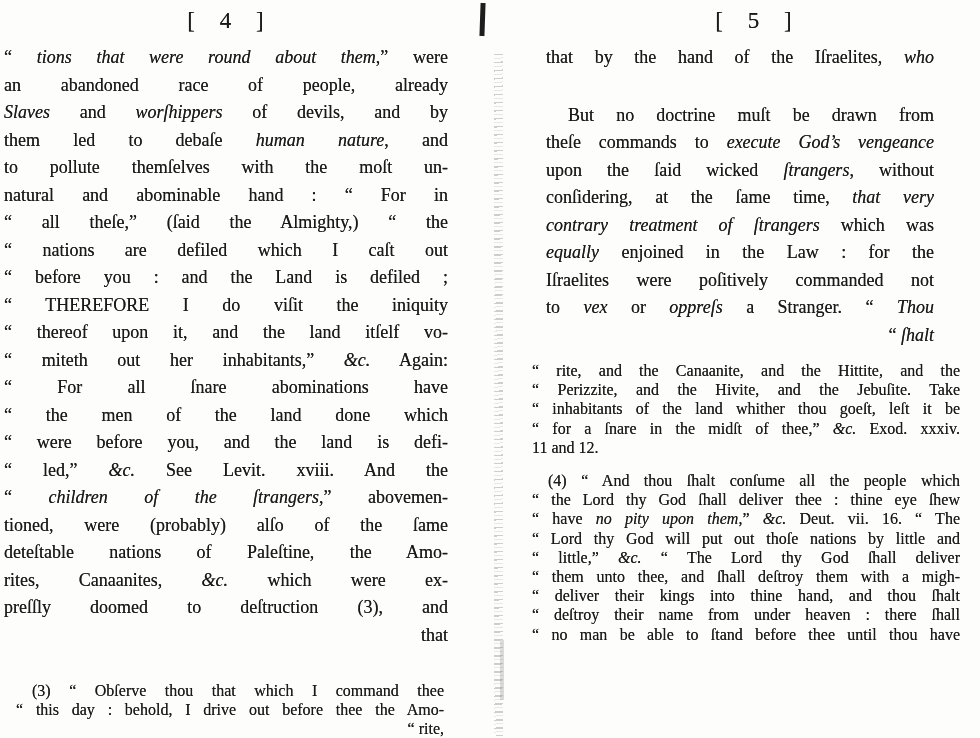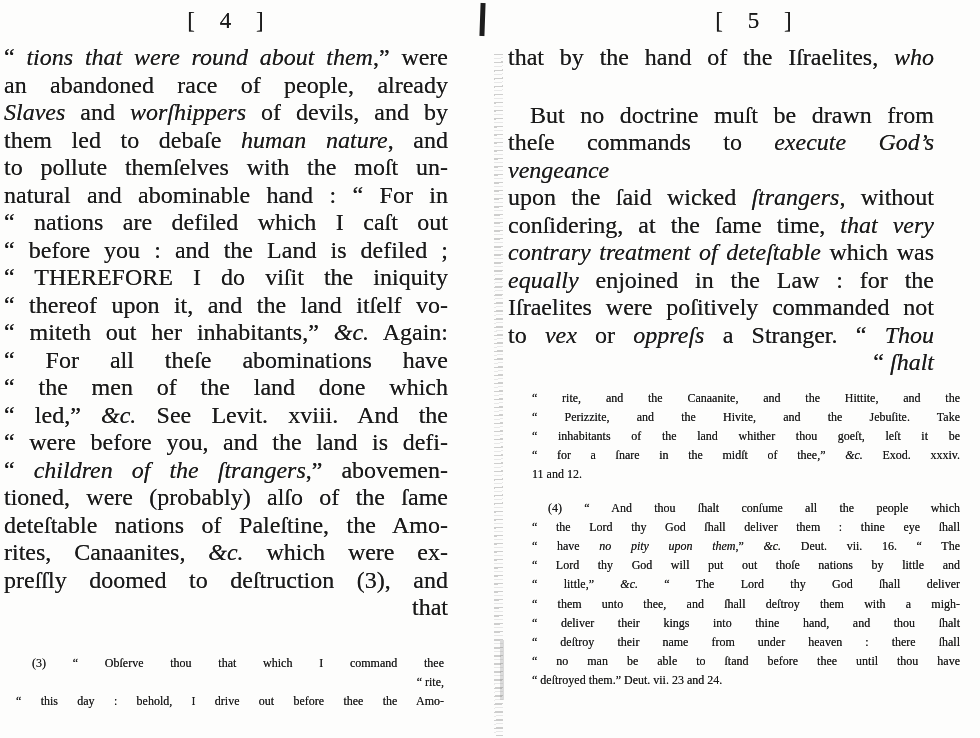--- a/index.html
+++ b/index.html
@@ -11,30 +11,30 @@
   }
   .page{position:absolute;top:0;height:738px;}
   #pageL{left:4px;width:444px;}
   #pageR{left:508px;width:452px;}
   .pghead{
     text-align:center;font-size:23px;line-height:30px;margin-top:6px;height:30px;
     word-spacing:17px;letter-spacing:1px;
   }
   #pageR .pghead{margin-left:40px;}
   .bodyblock{margin-top:8px;}
-  #pageR .bodyblock{margin-right:26px;}
+  #pageR .bodyblock{margin-left:38px;margin-right:26px;}
   .footblock{margin-top:32px;margin-left:12px;margin-right:4px;}
   #pageR .footblock{margin-top:12px;margin-left:24px;margin-right:0;}
   .bln{
-    font-size:24px;line-height:27.5px;
+    font-size:18px;line-height:27.5px;
     text-align:justify;text-align-last:justify;
     white-space:nowrap;overflow:visible;
   }
   .fln{
-    font-size:12px;line-height:19.2px;
+    font-size:16px;line-height:19.2px;
     text-align:justify;text-align-last:justify;
     white-space:nowrap;overflow:visible;
   }
   
   .bln,.fln{white-space:normal;}
   .ar{text-align-last:right;}
   .al{text-align:center;text-align-last:left;font-family:Liberation Serif, serif;}
   .it{font-style:italic;}
   .bln,.fln,.pghead{text-shadow:0 0 .5px rgba(15,15,15,.75);}
   .gutter{
@@ -57,72 +57,72 @@
 
   <section class="page" id="pageL">
     <div class="pghead">[ 4 ]</div>
     <div class="bodyblock" id="bodyL">
         <div class="bln"><span>“ </span><span class="it">tions that were round about them</span><span>,” were</span></div>
         <div class="bln"><span>an abandoned race of people, already</span></div>
         <div class="bln"><span class="it">Slaves</span><span> and </span><span class="it">worſhippers</span><span> of devils, and by</span></div>
         <div class="bln"><span>them led to debaſe </span><span class="it">human nature</span><span>, and</span></div>
         <div class="bln"><span>to pollute themſelves with the moſt un-</span></div>
         <div class="bln"><span>natural and abominable hand : “ For in</span></div>
+        <div class="bln"><span>“ all theſe,” (ſaid the Almighty,) “ the</span></div>
         <div class="bln"><span>“ nations are defiled which I caſt out</span></div>
         <div class="bln"><span>“ before you : and the Land is defiled ;</span></div>
         <div class="bln"><span>“ THEREFORE I do viſit the iniquity</span></div>
         <div class="bln"><span>“ thereof upon it, and the land itſelf vo-</span></div>
         <div class="bln"><span>“ miteth out her inhabitants,” </span><span class="it">&amp;c.</span><span> Again:</span></div>
-        <div class="bln"><span>“ For all theſe abominations have</span></div>
+        <div class="bln"><span>“ For all ſnare abominations have</span></div>
         <div class="bln"><span>“ the men of the land done which</span></div>
+        <div class="bln"><span>“ were before you, and the land is defi-</span></div>
         <div class="bln"><span>“ led,” </span><span class="it">&amp;c.</span><span> See Levit. xviii. And the</span></div>
-        <div class="bln"><span>“ were before you, and the land is defi-</span></div>
         <div class="bln"><span>“ </span><span class="it">children of the ſtrangers</span><span>,” abovemen-</span></div>
         <div class="bln"><span>tioned, were (probably) alſo of the ſame</span></div>
         <div class="bln"><span>deteſtable nations of Paleſtine, the Amo-</span></div>
         <div class="bln"><span>rites, Canaanites, </span><span class="it">&amp;c.</span><span> which were ex-</span></div>
         <div class="bln"><span>preſſly doomed to deſtruction (3), and</span></div>
         <div class="bln ar"><span>that</span></div>
       </div>
     <div class="footblock" id="footL">
         <div class="fln" style="text-indent: 16px;"><span>(3) “ Obſerve thou that which I command thee</span></div>
+        <div class="fln"><span>“ this day : behold, I drive out before thee the Amo-</span></div>
         <div class="fln ar"><span>“ rite,</span></div>
-        <div class="fln"><span>“ this day : behold, I drive out before thee the Amo-</span></div>
       </div>
   </section>
 
   <section class="page" id="pageR">
     <div class="pghead">[ 5 ]</div>
     <div class="bodyblock" id="bodyR">
         <div class="bln"><span>that by the hand of the Iſraelites, </span><span class="it">who</span></div>
         <div class="bln" style="margin-top: 30px; text-indent: 22px;"><span>But no doctrine muſt be drawn from</span></div>
         <div class="bln"><span>theſe commands to </span><span class="it">execute God’s vengeance</span></div>
         <div class="bln"><span>upon the ſaid wicked </span><span class="it">ſtrangers</span><span>, without</span></div>
         <div class="bln"><span>conſidering, at the ſame time, </span><span class="it">that very</span></div>
-        <div class="bln"><span class="it">contrary treatment of deteſtable</span><span> which was</span></div>
+        <div class="bln"><span class="it">contrary treatment of ſtrangers</span><span> which was</span></div>
         <div class="bln"><span class="it">equally</span><span> enjoined in the Law : for the</span></div>
         <div class="bln"><span>Iſraelites were poſitively commanded not</span></div>
         <div class="bln"><span>to </span><span class="it">vex</span><span> or </span><span class="it">oppreſs</span><span> a Stranger. “ </span><span class="it">Thou</span></div>
         <div class="bln ar"><span>“ </span><span class="it">ſhalt</span></div>
       </div>
     <div class="footblock" id="footR">
         <div class="fln"><span>“ rite, and the Canaanite, and the Hittite, and the</span></div>
         <div class="fln"><span>“ Perizzite, and the Hivite, and the Jebuſite. Take</span></div>
         <div class="fln"><span>“ inhabitants of the land whither thou goeſt, leſt it be</span></div>
         <div class="fln"><span>“ for a ſnare in the midſt of thee,” </span><span class="it">&amp;c.</span><span> Exod. xxxiv.</span></div>
         <div class="fln al"><span>11 and 12.</span></div>
         <div class="fln" style="margin-top: 14px; text-indent: 16px;"><span>(4) “ And thou ſhalt conſume all the people which</span></div>
-        <div class="fln"><span>“ the Lord thy God ſhall deliver them : thine eye ſhall</span></div>
+        <div class="fln"><span>“ the Lord thy God ſhall deliver thee : thine eye ſhew</span></div>
         <div class="fln"><span>“ have </span><span class="it">no pity upon them</span><span>,” </span><span class="it">&amp;c.</span><span> Deut. vii. 16. “ The</span></div>
         <div class="fln"><span>“ Lord thy God will put out thoſe nations by little and</span></div>
         <div class="fln"><span>“ little,” </span><span class="it">&amp;c.</span><span> “ The Lord thy God ſhall deliver</span></div>
         <div class="fln"><span>“ them unto thee, and ſhall deſtroy them with a migh-</span></div>
         <div class="fln"><span>“ deliver their kings into thine hand, and thou ſhalt</span></div>
         <div class="fln"><span>“ deſtroy their name from under heaven : there ſhall</span></div>
         <div class="fln"><span>“ no man be able to ſtand before thee until thou have</span></div>
-        <div class="fln al"><span>“ deſtroyed them.” Deut. vii. 23 and 24.</span></div>
       </div>
   </section>
 
   <div class="gutter"></div>
   <div class="blot"></div>
   <div class="speck" style="left:500px;top:640px;width:4px;height:60px;opacity:.5;"></div>
 </div>
 
 </body></html>

